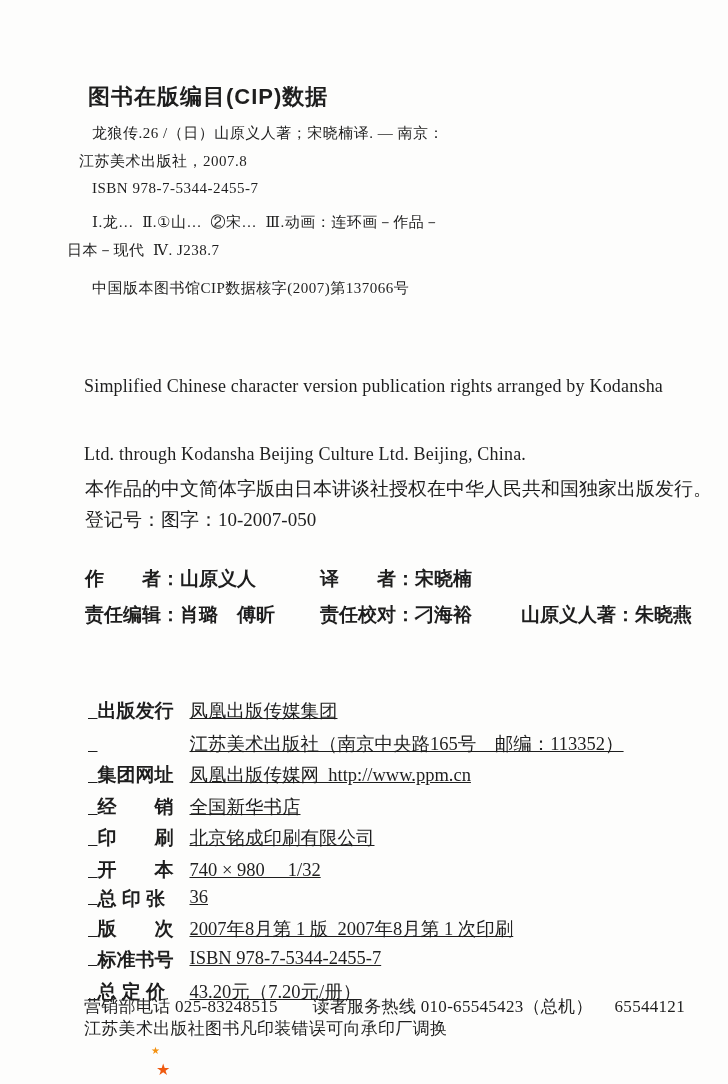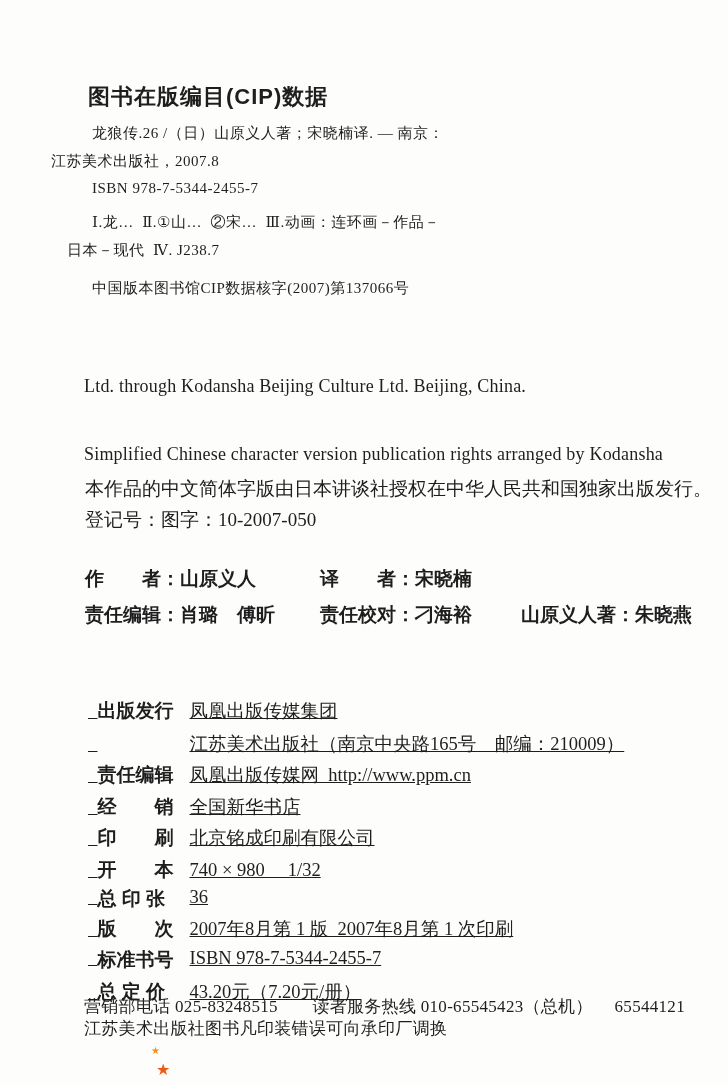--- a/index.html
+++ b/index.html
@@ -46,51 +46,51 @@
     letter-spacing: 0.5px;
   }
   .wm-star { position: absolute; font-style: normal; line-height: 1; }
 </style>
 </head>
 <body>
 
 <div class="abs cip-title" style="left:88px; top:82px;">图书在版编目(CIP)数据</div>
 
 <div class="abs cip-line" style="left:92px; top:124px;">龙狼传.26 /（日）山原义人著；宋晓楠译. — 南京：</div>
-<div class="abs cip-line" style="left:51px; top:152px;">江苏美术出版社，2007.8</div>
+<div class="abs cip-line" style="left:79px; top:152px;">江苏美术出版社，2007.8</div>
 <div class="abs cip-line" style="left:92px; top:180px;">ISBN 978-7-5344-2455-7</div>
 
 <div class="abs cip-line" style="left:92px; top:213px;">Ⅰ.龙…  Ⅱ.①山…  ②宋…  Ⅲ.动画：连环画－作品－</div>
 <div class="abs cip-line" style="left:67px; top:241px;">日本－现代  Ⅳ. J238.7</div>
 
 <div class="abs cip-line" style="left:92px; top:279px;">中国版本图书馆CIP数据核字(2007)第137066号</div>
 
 <div class="abs en-block" style="left:84px; top:330px;">
+  <div>Simplified Chinese character version publication rights arranged by Kodansha</div>
   <div>Ltd. through Kodansha Beijing Culture Ltd. Beijing, China.</div>
-  <div>Simplified Chinese character version publication rights arranged by Kodansha</div>
 </div>
 
 <div class="abs license-line" style="left:85px; top:476px;">本作品的中文简体字版由日本讲谈社授权在中华人民共和国独家出版发行。</div>
 <div class="abs license-line" style="left:85px; top:507px;">登记号：图字：10-2007-050</div>
 
 <div class="abs credit" style="left:85px; top:566px;">作　　者：山原义人</div>
 <div class="abs credit" style="left:320px; top:566px;">译　　者：宋晓楠</div>
 
 <div class="abs credit" style="left:85px; top:602px;">责任编辑：肖璐　傅昕</div>
 <div class="abs credit" style="left:320px; top:602px;">责任校对：刁海裕</div>
 <div class="abs credit" style="left:521px; top:602px;">山原义人著：朱晓燕</div>
 
 <div class="abs pub-row" style="top:676px;">
   <span class="pub-label">出版发行</span><span class="pub-value">凤凰出版传媒集团</span>
 </div>
 <div class="abs pub-row" style="top:709px;">
-  <span class="pub-label"></span><span class="pub-value">江苏美术出版社（南京中央路165号　邮编：210009）</span>
+  <span class="pub-label"></span><span class="pub-value">江苏美术出版社（南京中央路165号　邮编：113352）</span>
 </div>
 <div class="abs pub-row" style="top:740px;">
-  <span class="pub-label">责任编辑</span><span class="pub-value">凤凰出版传媒网  http://www.ppm.cn</span>
+  <span class="pub-label">集团网址</span><span class="pub-value">凤凰出版传媒网  http://www.ppm.cn</span>
 </div>
 <div class="abs pub-row" style="top:772px;">
   <span class="pub-label">经　　销</span><span class="pub-value">全国新华书店</span>
 </div>
 <div class="abs pub-row" style="top:803px;">
   <span class="pub-label">印　　刷</span><span class="pub-value">北京铭成印刷有限公司</span>
 </div>
 <div class="abs pub-row" style="top:835px;">
   <span class="pub-label">开　　本</span><span class="pub-value">740 × 980　 1/32</span>
 </div>

